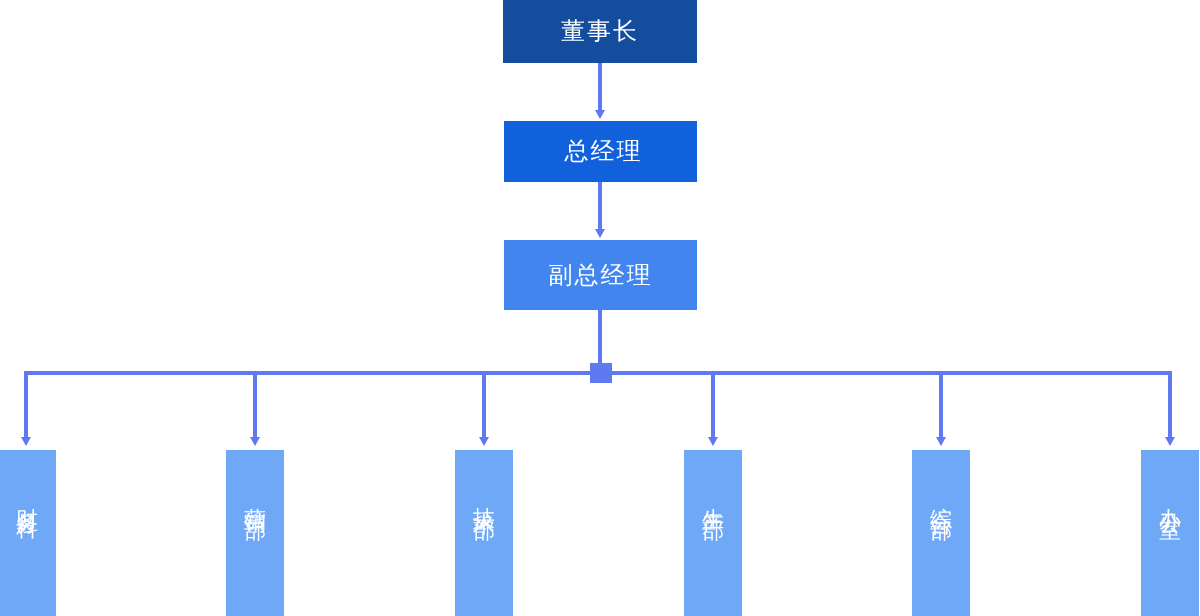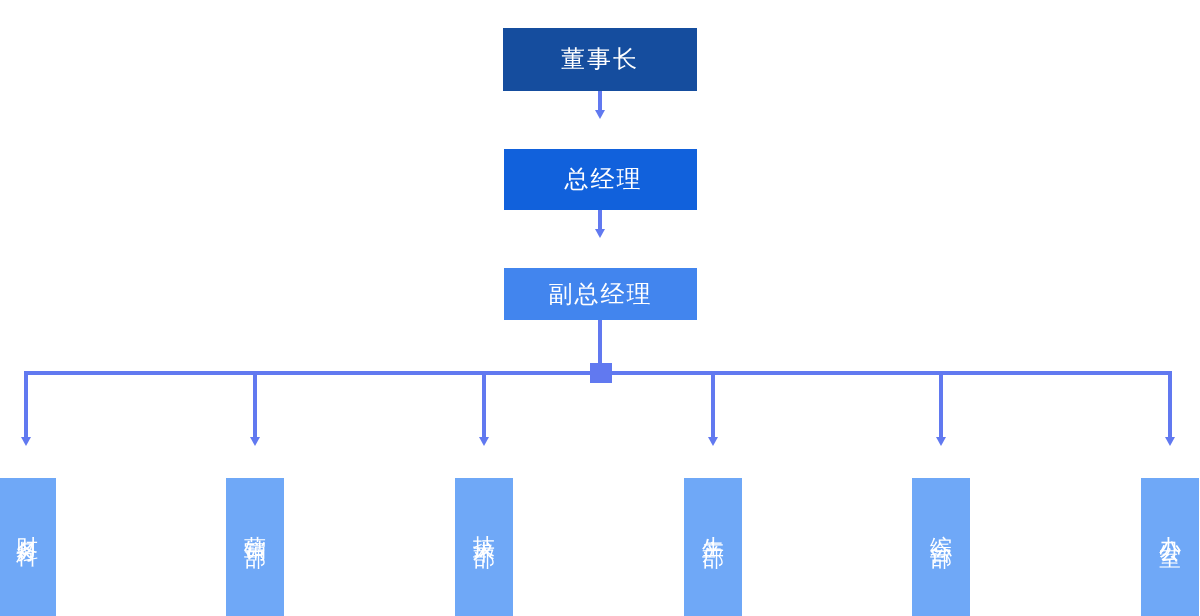--- a/index.html
+++ b/index.html
@@ -21,21 +21,20 @@
 
   
   .node {
     position: absolute;
     display: flex;
     align-items: center;
     justify-content: center;
     color: #ffffff;
     box-sizing: border-box;
     z-index: 3;
-    margin-top: 28px;
   }
   .node-label {
     color: #ffffff;
     white-space: pre;
     line-height: 1.1;
   }
 
   
   .node-level .node-label {
     font-size: 24px;
@@ -117,21 +116,21 @@
   <div class="arrow-down" style="left:1165px; top:437px;"></div>
 
   <div class="node node-level" style="left:503px; top:0px; width:194px; height:63px; background:#154D9E;">
     <span class="node-label">董事长</span>
   </div>
 
   <div class="node node-level" style="left:504px; top:121px; width:193px; height:61px; background:#1161DC;padding-left:6px;">
     <span class="node-label">总经理</span>
   </div>
 
-  <div class="node node-level" style="left:504px; top:240px; width:193px; height:52px; background:#4285EE;">
+  <div class="node node-level" style="left:504px; top:240px; width:193px; height:70px; background:#4285EE;">
     <span class="node-label">副总经理</span>
   </div>
 
   <div class="node node-dept" style="left:-2px; top:450px; width:58px; height:166px; background:#6FA8F7;">
     <span class="node-label">财务科</span>
   </div>
 
   <div class="node node-dept" style="left:226px; top:450px; width:58px; height:166px; background:#6FA8F7;">
     <span class="node-label">营销部</span>
   </div>

